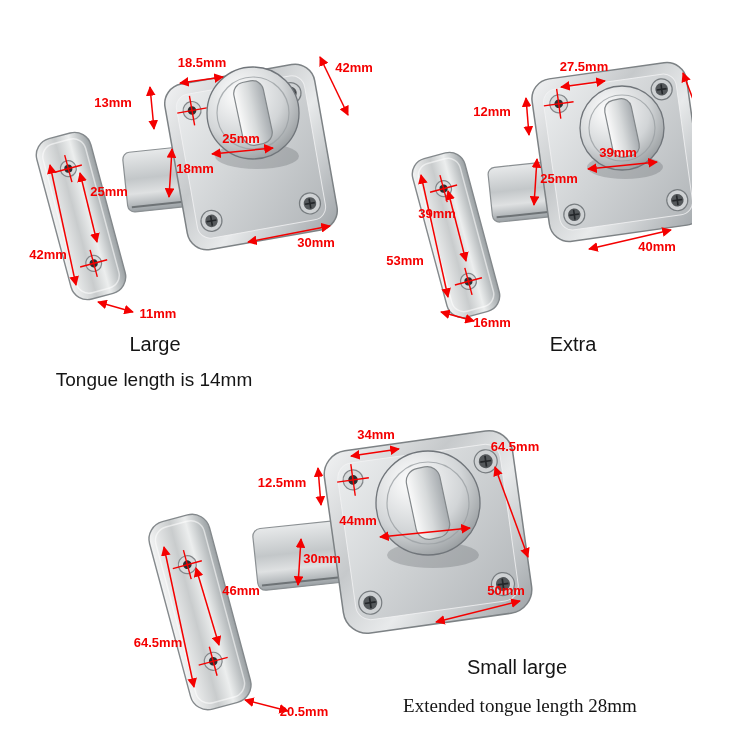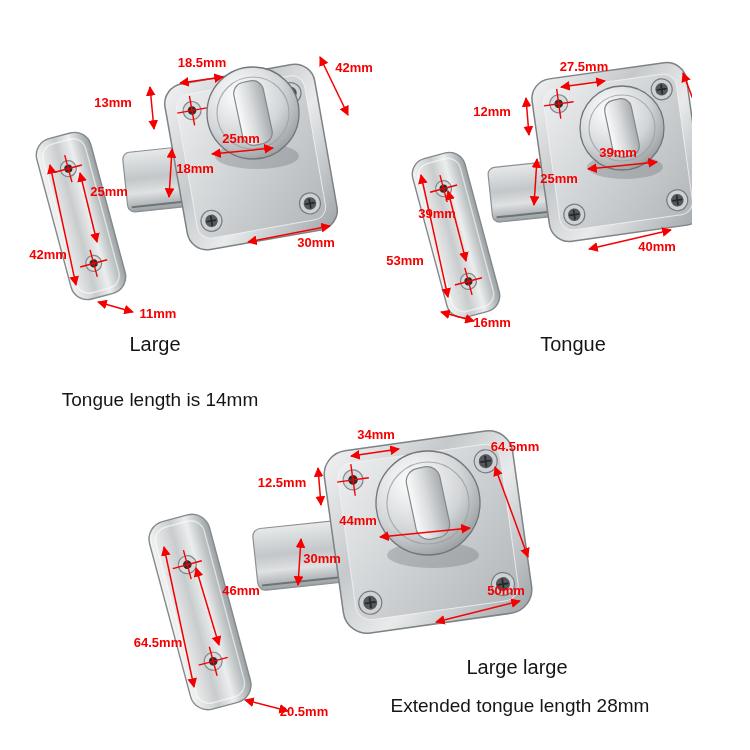--- a/index.html
+++ b/index.html
@@ -318,20 +318,20 @@
 
       <line class="dimline" x1="34" y1="132" x2="64" y2="272" marker-start="url(#arr)" marker-end="url(#arr)"></line>
       <text class="dim" x="28" y="232" text-anchor="middle">64.5mm</text>
 
       <line class="dimline" x1="115" y1="285" x2="158" y2="296" marker-start="url(#arr)" marker-end="url(#arr)"></line>
       <text class="dim" x="174" y="301" text-anchor="middle">20.5mm</text>
     </g>
   </svg>
 
   <div class="caption" style="left:55px;top:333px;width:200px;">Large</div>
-  <div class="note" style="left:10px;top:369px;width:300px;margin-top:20px;">Tongue length is 14mm</div>
-
-  <div class="caption" style="left:473px;top:333px;width:200px;">Tongue</div>
-
-  <div class="caption" style="left:417px;top:656px;width:200px;">Large large</div>
-  <div class="note" style="left:350px;top:695px;width:340px;">Extended tongue length 28mm</div>
+  <div class="note" style="left:4px;top:369px;width:300px;">Tongue length is 14mm</div>
+
+  <div class="caption" style="left:473px;top:333px;width:200px;">Extra</div>
+
+  <div class="caption" style="left:417px;top:656px;width:200px;">Small large</div>
+  <div class="note" style="left:350px;top:695px;width:340px;font-family:Liberation Serif, serif;">Extended tongue length 28mm</div>
 
 </div>
 
 </body></html>

